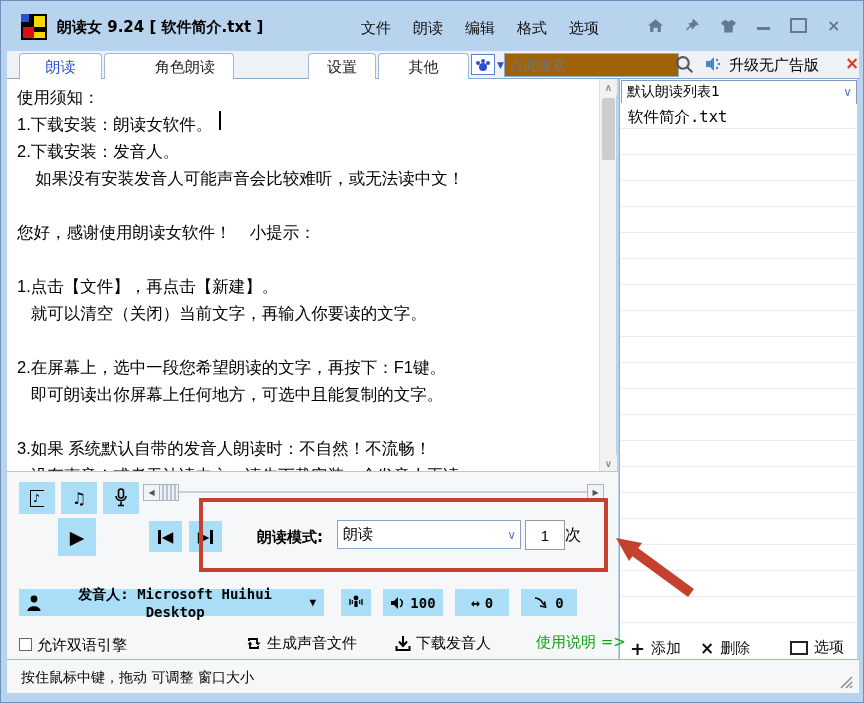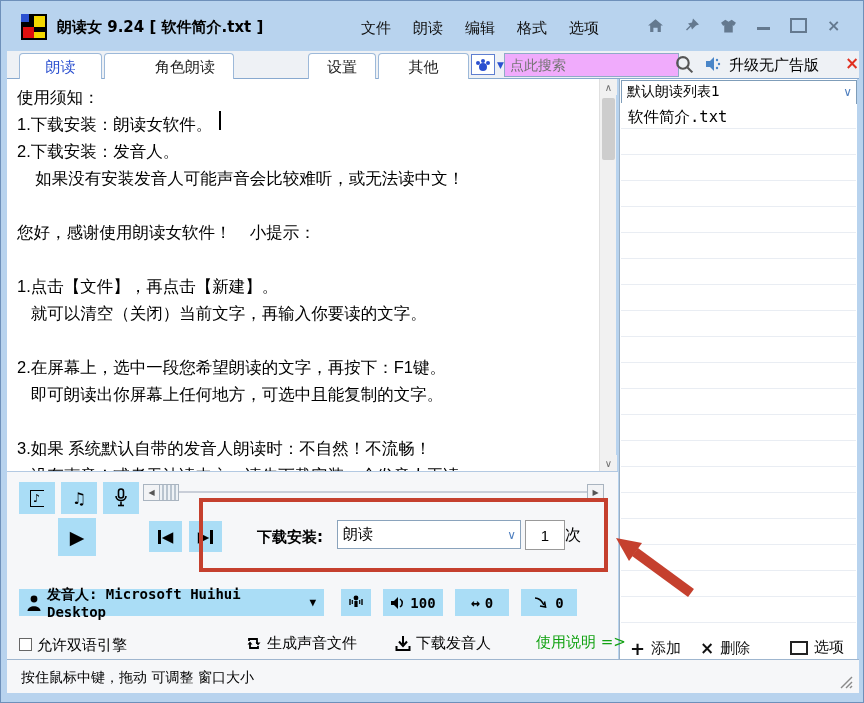--- a/index.html
+++ b/index.html
@@ -9,21 +9,21 @@
   .logo{width:26px;height:26px;background:#000;position:relative;}
   .logo .q{position:absolute;width:11px;height:11px;}
   .title-text{font-size:15px;font-weight:bold;color:#000;white-space:nowrap;}
   .menu{display:flex;gap:22px;font-size:15px;color:#111;}
   .menu span{cursor:default;}
   .titlebar-icons{display:flex;gap:20px;align-items:center;color:#64798f;}
   
   .tabrow{left:6px;top:50px;width:852px;height:28px;background:#eef1f5;border-bottom:1px solid #88a9cf;}
   .tab{position:absolute;top:2px;height:26px;background:#fff;border:1px solid #9db9d9;border-bottom:none;border-radius:4px 4px 0 0;display:flex;align-items:center;justify-content:center;font-size:15px;color:#222;}
   .tab.active{color:#2b50d0;}
-  .search-input{position:absolute;left:497px;top:2px;width:163px;height:22px;border:1px solid #90aac8;font-size:14px;padding:0 5px;outline:none;background:#f0abfc;}
+  .search-input{position:absolute;left:497px;top:2px;width:163px;height:22px;border:1px solid #90aac8;font-size:14px;padding:0 5px;outline:none;background:#a16207;}
   
   .editor{left:6px;top:78px;width:592px;height:392px;background:#fff;font-family:Liberation Sans, sans-serif;font-size:16.5px;line-height:27px;color:#000;white-space:pre-wrap;padding:5px 4px 0 10px;overflow:hidden;}
   .caret{left:218px;top:110px;width:2px;height:19px;background:#000;}
   
   .vscroll{left:598px;top:78px;width:17px;height:392px;background:#f1f1f1;border-left:1px solid #e0e0e0;}
   .scroll-arrow{position:absolute;left:0;width:17px;height:16px;display:flex;align-items:center;justify-content:center;font-size:10px;color:#707070;background:#f1f1f1;}
   .vthumb{position:absolute;left:2px;top:19px;width:13px;height:62px;background:#cdcdcd;border-radius:2px;}
   
   .rpanel{left:618px;top:78px;width:238px;height:580px;background:#fff;border-left:1px solid #9aafc4;}
   .combo{position:absolute;display:flex;align-items:center;background:#fff;border:1px solid #7f9db9;}
@@ -35,21 +35,21 @@
   
   .cpanel{left:6px;top:470px;width:611px;height:188px;background:#f6f7f9;border-top:1px solid #b3c9e2;}
   .bluebtn{position:absolute;background:#aaddf6;display:flex;align-items:center;justify-content:center;color:#000;}
   .slider-box{position:absolute;border:1px solid #a9b4c0;background:#f2f3f5;display:flex;align-items:center;justify-content:center;font-size:8px;color:#555;}
   .slider-thumb{position:absolute;border:1px solid #a9b4c0;background:repeating-linear-gradient(90deg,#eef2f6 0 2px,#b9c4cf 2px 4px);}
   .track{position:absolute;height:2px;background:#c9ced8;}
   .mode-label{position:absolute;font-size:15px;color:#000;font-weight:bold;}
   .count-input{position:absolute;width:34px;height:26px;border:1px solid #999;text-align:center;font-size:15px;outline:none;background:#fff;}
   .redrect{left:198px;top:497px;width:409px;height:74px;border:4px solid #c5402e;background:transparent;}
   
-  .voicebar{left:18px;top:588px;width:305px;height:27px;background:#aaddf6;display:flex;align-items:center;padding:0 8px;gap:6px;font-family:"DejaVu Sans Mono","DejaVu Sans",monospace;font-size:14px;font-weight:bold;}
+  .voicebar{left:18px;top:588px;width:305px;height:27px;background:#aaddf6;display:flex;align-items:center;padding:0 8px;gap:6px;font-family:"DejaVu Sans Mono","DejaVu Sans",monospace;font-size:14px;font-weight:bold;text-align:center;}
   .vbtn{height:27px;background:#aaddf6;display:flex;align-items:center;justify-content:center;gap:5px;font-family:"DejaVu Sans Mono","DejaVu Sans",monospace;font-size:14px;font-weight:bold;}
   
   .checkbox{left:18px;top:637px;width:13px;height:13px;border:1px solid #666;background:#fff;}
   .foot-label{position:absolute;font-size:15px;color:#000;white-space:nowrap;}
   .foot-btn{position:absolute;display:flex;align-items:center;gap:5px;font-size:15px;color:#000;white-space:nowrap;}
   .help-link{color:#12a212;}
   
   .statusbar{left:6px;top:658px;width:852px;height:34px;background:#f6f7f9;border-top:1px solid #9fb6cf;}
   .status-text{position:absolute;left:14px;top:9px;font-size:14px;color:#000;}
 </style>
@@ -199,21 +199,21 @@
     </div>
     <div class="bluebtn" style="left:142px;top:49px;width:33px;height:31px;gap:1px;">
       <span style="width:3px;height:14px;background:#000;display:inline-block;"></span>
       <span style="font-size:15px;">◀</span>
     </div>
     <div class="bluebtn" style="left:182px;top:49px;width:33px;height:31px;gap:1px;">
       <span style="font-size:15px;">▶</span>
       <span style="width:3px;height:14px;background:#000;display:inline-block;"></span>
     </div>
 
-    <div class="mode-label" style="left:250px;top:56px;">下载安装:</div>
+    <div class="mode-label" style="left:250px;top:56px;">朗读模式:</div>
     <div class="combo" style="left:330px;top:48px;width:182px;height:27px;border-color:#8aa3bc;">
       <span class="val" style="font-size:15px;">朗读</span>
       <span class="chev">∨</span>
     </div>
     <input class="count-input" style="left: 518px; top: 48px;" value="1">
     <div class="abs" style="left:558px;top:53px;font-size:16px;">次</div>
   </div>
 
   <div class="abs voicebar">
     <svg width="14" height="16" viewBox="0 0 14 16">

